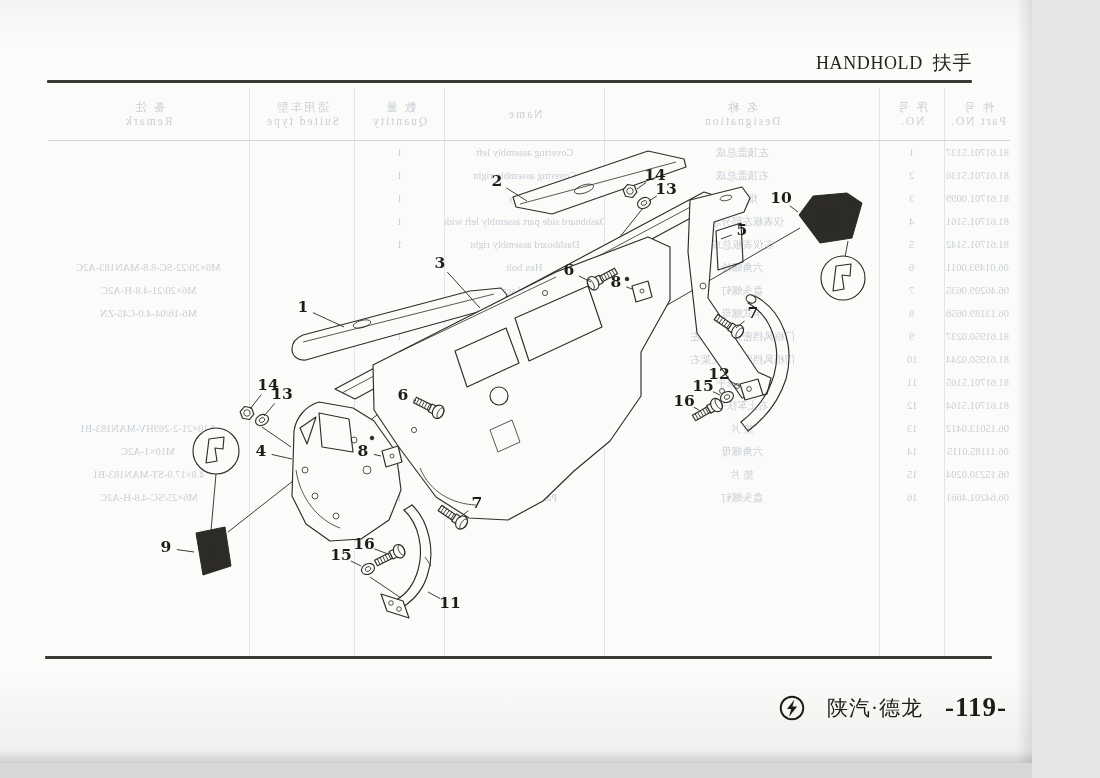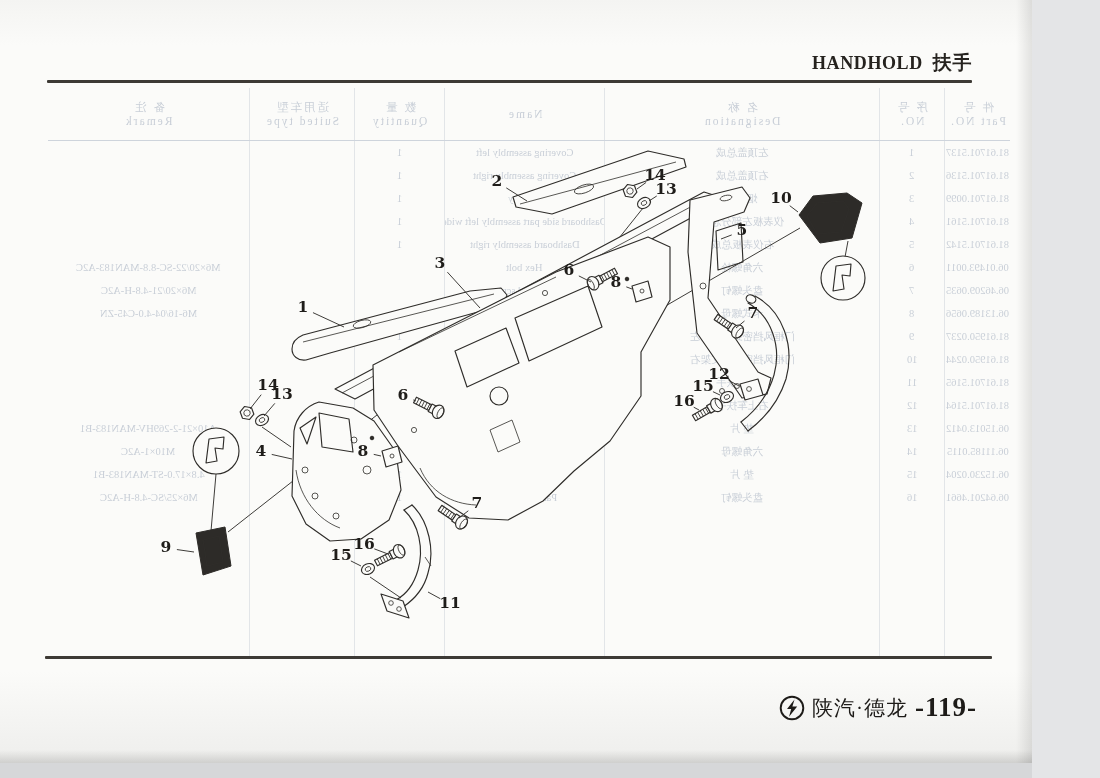--- a/index.html
+++ b/index.html
@@ -8,21 +8,21 @@
   .canvas{position:absolute;inset:0;}
   .page{position:absolute;left:0;top:0;width:1032px;height:763px;
         background:linear-gradient(180deg,#f4f4f2 0%,#fbfbf9 6%,#fbfbf9 88%,#eeeeec 100%);}
   .edge-right{position:absolute;right:0;top:0;width:16px;height:100%;
         background:linear-gradient(90deg,rgba(0,0,0,0),rgba(0,0,0,.10));}
   .edge-bottom{position:absolute;left:0;bottom:0;width:100%;height:13px;
         background:linear-gradient(180deg,rgba(0,0,0,0),rgba(0,0,0,.13));}
   .below-strip{position:absolute;left:0;top:763px;width:1032px;height:15px;background:#d6d7d9;}
 
   .header{position:absolute;top:50px;left:0;width:972px;text-align:right;z-index:6;
-          font-weight:bold;font-size:18px;color:#26231f;letter-spacing:.6px;}
+          font-weight:normal;font-size:18px;color:#26231f;letter-spacing:.6px;}
   .header .cn{margin-left:10px;font-size:19px;}
   .rule{position:absolute;height:3px;background:#3d3a35;z-index:6;border-radius:1px;}
   .rule-top{left:47px;top:80px;width:925px;}
   .rule-bottom{left:45px;top:656px;width:947px;}
 
   
   .ghost{position:absolute;left:48px;top:88px;width:962px;height:568px;opacity:.48;
          filter:blur(.4px);color:#919eb3;z-index:1;overflow:hidden;}
   .g-row{display:grid;grid-template-columns:202px 105px 90px 160px 275px 65px 65px;}
   .g-head{height:52px;border-bottom:1px solid #9fabbd;}
@@ -45,21 +45,21 @@
       opacity:.75;z-index:-1;-webkit-background-clip:border-box;background:none;}
 
   svg.diagram{position:absolute;left:0;top:0;z-index:3;}
   .ln{stroke:#2f2d2a;stroke-width:1.15;fill:none;stroke-linejoin:round;stroke-linecap:round;}
   .thin{stroke:#2f2d2a;stroke-width:.8;fill:none;}
   .lead{stroke:#34322e;stroke-width:.95;fill:none;}
   .dk{fill:#2d2b28;stroke:#2d2b28;stroke-width:1;}
   .pg{fill:#fbfbf9;}
   .co{font:bold 15.5px "DejaVu Serif",serif;fill:#1f1d1a;}
 
-  .footer{position:absolute;left:779px;top:692px;display:flex;align-items:center;gap:7px;
+  .footer{position:absolute;left:779px;top:692px;display:flex;align-items:center;gap:22px;
           z-index:6;color:#1d1b18;}
   .footer .brand{font-size:21px;letter-spacing:1px;}
   .footer .pageno{font-size:27px;font-weight:bold;letter-spacing:1px;}
 </style>
 </head>
 <body>
 
 <div class="canvas">
   <div class="page">
 

